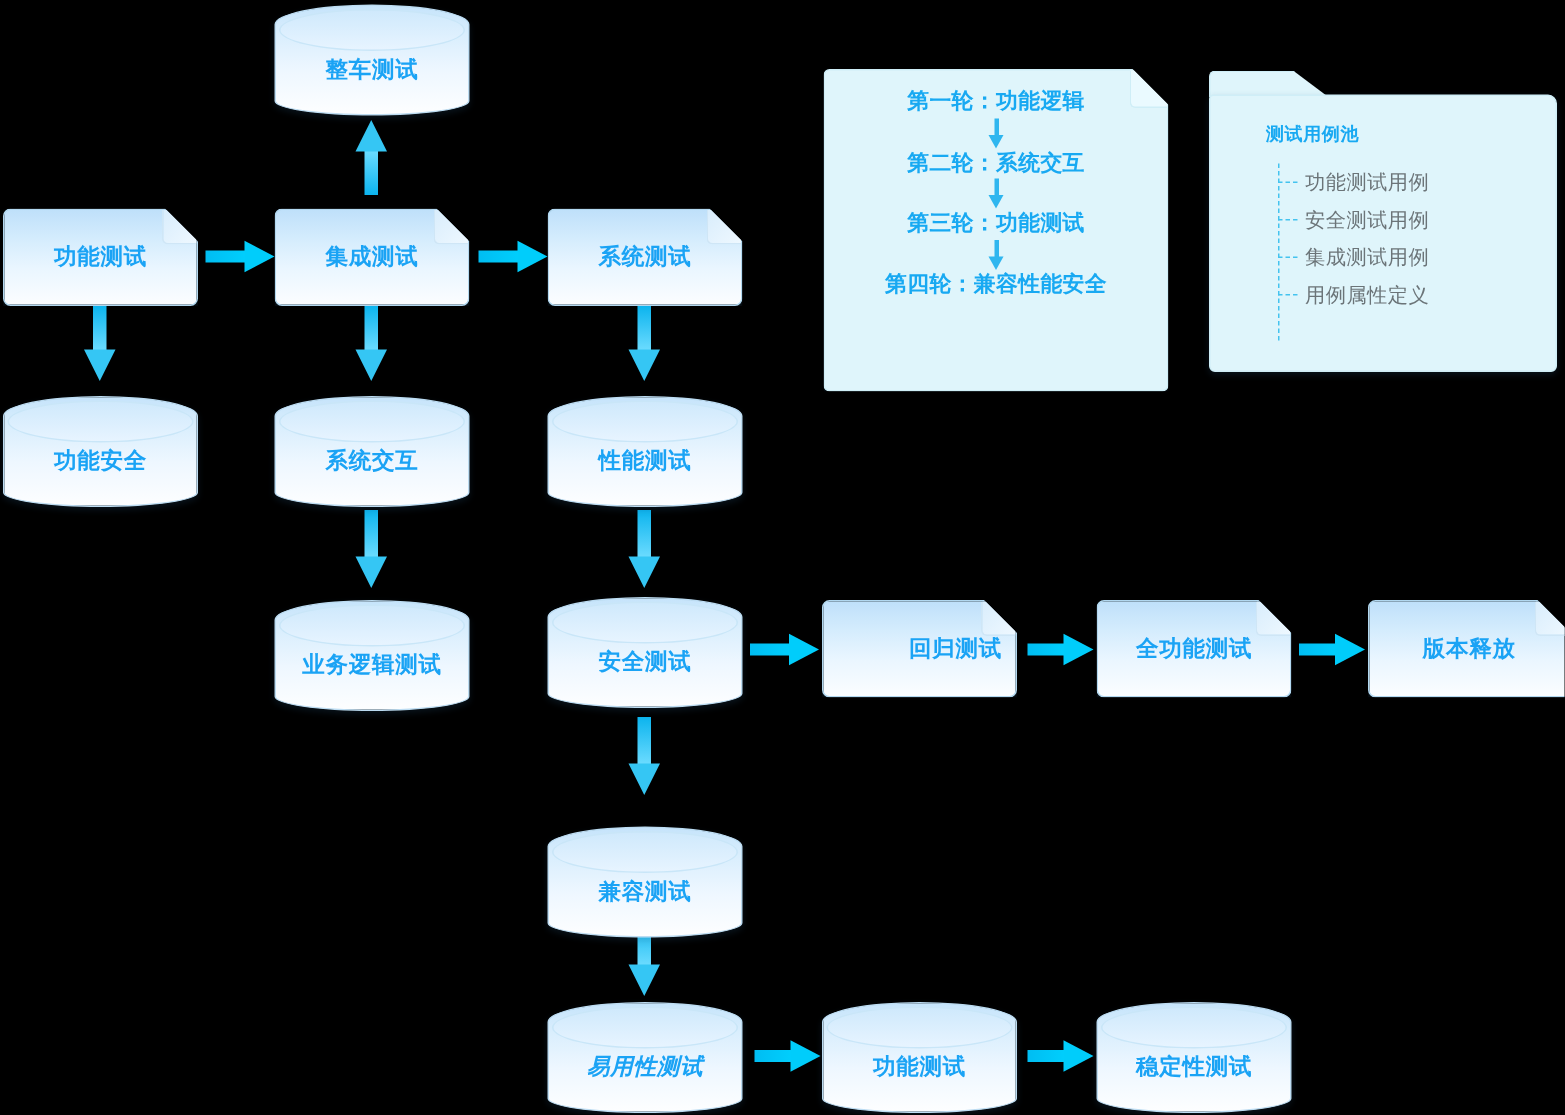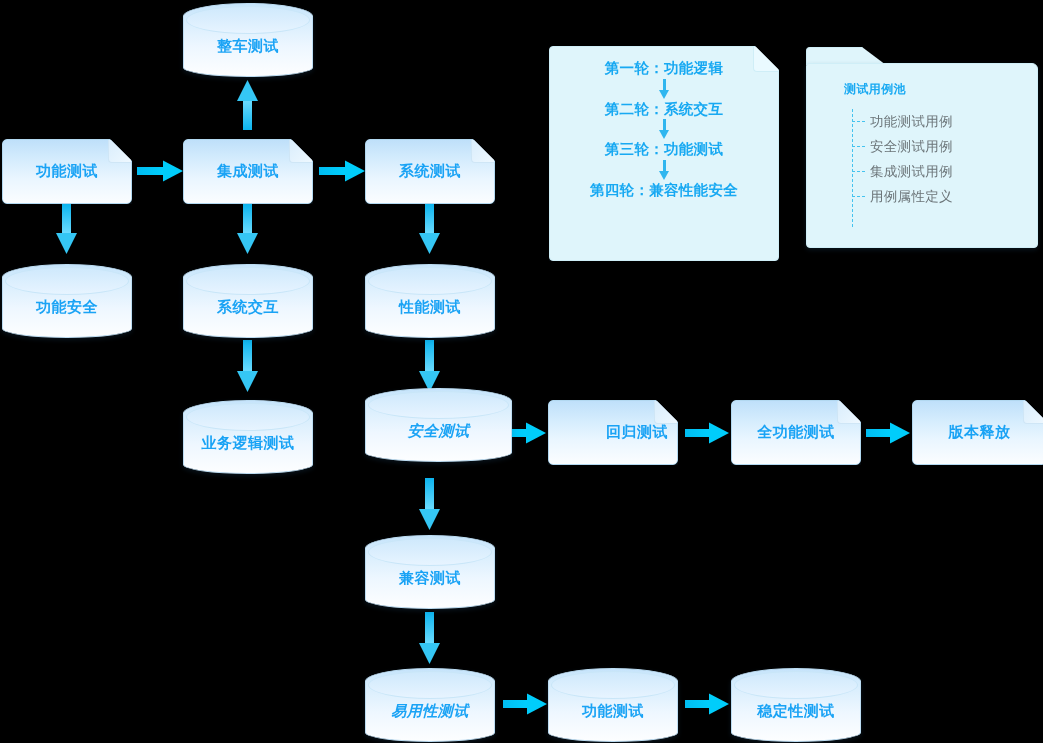--- a/index.html
+++ b/index.html
@@ -254,41 +254,41 @@
   <div class="node cyl" style="left:365px;top:264px;width:130px;height:74px;">
     <div class="lid"></div>
     <span class="lbl">性能测试</span>
   </div>
 
   <div class="node cyl" style="left:183px;top:400px;width:130px;height:74px;justify-content:center;">
     <div class="lid"></div>
     <span class="lbl">业务逻辑测试</span>
   </div>
 
-  <div class="node cyl" style="left:365px;top:388px;width:147px;height:74px;font-style:italic;">
+  <div class="node cyl" style="left:365px;top:398px;width:130px;height:74px;">
     <div class="lid"></div>
     <span class="lbl">安全测试</span>
   </div>
 
   <div class="node doc" style="left:548px;top:400px;width:130px;height:65px;padding-left:48px;">
     <div class="fold"></div>
     <span>回归测试</span>
   </div>
 
   <div class="node doc" style="left:731px;top:400px;width:130px;height:65px;justify-content:center;">
     <div class="fold"></div>
     <span>全功能测试</span>
   </div>
 
   <div class="node doc" style="left:912px;top:400px;width:135px;height:65px;">
     <div class="fold"></div>
     <span>版本释放</span>
   </div>
 
-  <div class="node cyl" style="left:365px;top:535px;width:130px;height:74px;">
+  <div class="node cyl" style="left:365px;top:551px;width:130px;height:74px;">
     <div class="lid"></div>
     <span class="lbl">兼容测试</span>
   </div>
 
   <div class="node cyl" style="left:365px;top:668px;width:130px;height:74px;font-style:italic;">
     <div class="lid"></div>
     <span class="lbl">易用性测试</span>
   </div>
 
   <div class="node cyl" style="left:548px;top:668px;width:130px;height:74px;">

